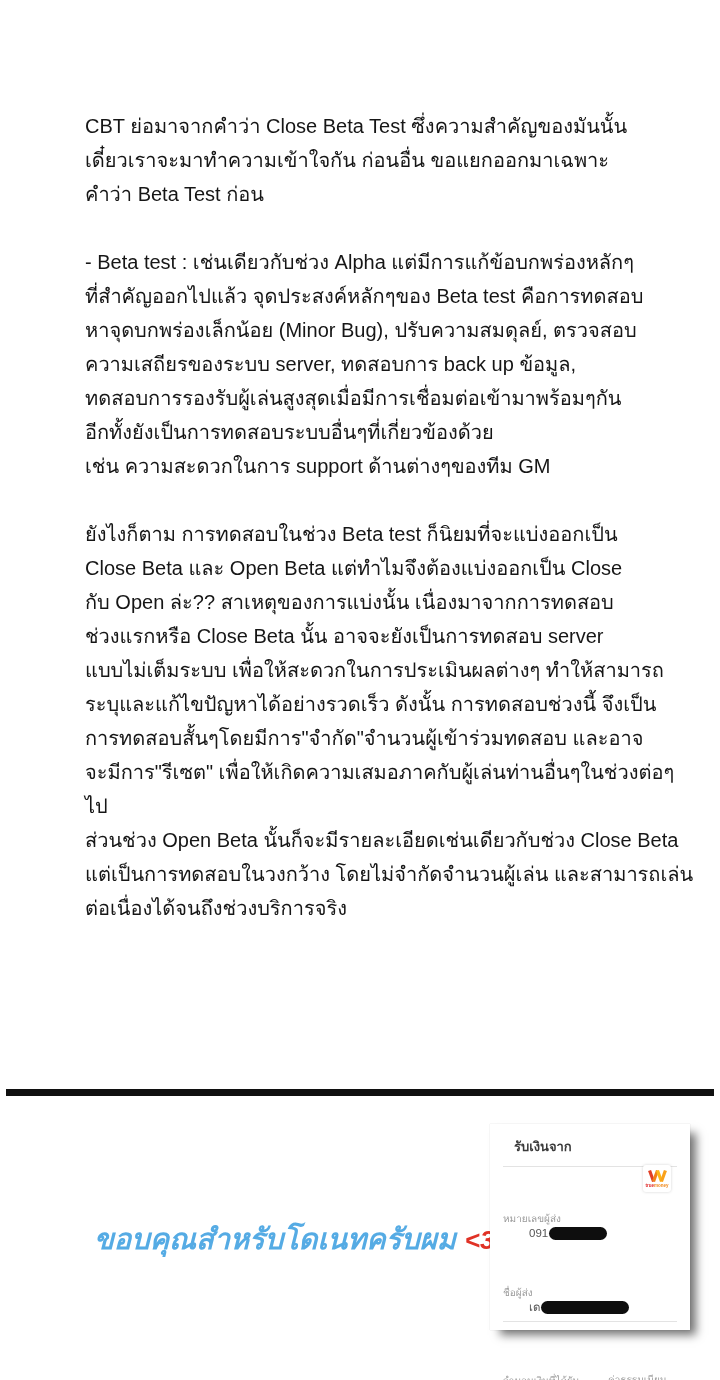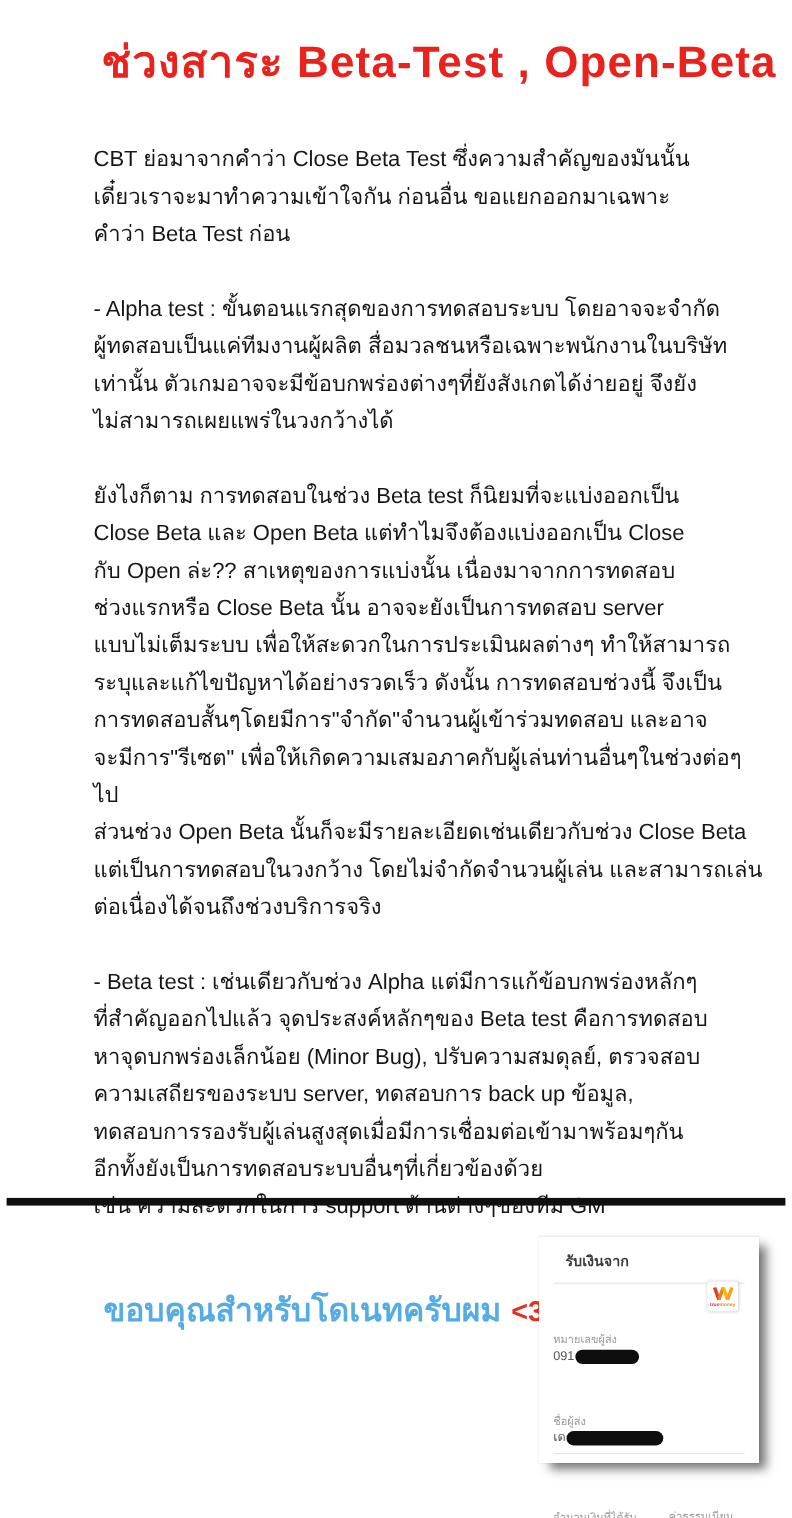--- a/index.html
+++ b/index.html
@@ -21,21 +21,21 @@
     font-size: 40px;
     font-weight: 700;
     letter-spacing: 1px;
     color: #e8231e;
     white-space: nowrap;
   }
 
   
   .article {
     position: absolute;
-    top: 128px;
+    top: 109px;
     left: 85px;
     width: 610px;
     color: #161616;
     font-size: 20px;
     line-height: 34px;
   }
   .article p {
     white-space: pre-line;
     margin: 0 0 34px 0;
   }
@@ -46,26 +46,27 @@
     top: 1089px;
     left: 6px;
     width: 708px;
     height: 7px;
     background: #101010;
   }
 
   
   .thanks {
     position: absolute;
-    top: 1168px;
+    top: 1216px;
     left: 94px;
     font-size: 29px;
     font-weight: 600;
     color: #55abe4;
     white-space: nowrap;
+    font-style: italic;
   }
   .thanks .heart {
     color: #e03226;
     margin-left: 9px;
     font-size: 26px;
   }
 
   
   .receipt {
     position: absolute;
@@ -95,20 +96,21 @@
     line-height: 14px;
     margin-top: 45px;
   }
   .r-value {
     font-size: 11.5px;
     color: #555555;
     line-height: 15px;
     margin-bottom: 6px;
     display: flex;
     align-items: center;
+    margin-left: 26px;
   }
   .redact {
     display: inline-block;
     background: #0e0e0e;
     border-radius: 8px;
     height: 13px;
     vertical-align: middle;
   }
   .redact-phone { width: 58px; margin-left: 1px; }
   .redact-name  { width: 88px; margin-left: 1px; }
@@ -141,48 +143,43 @@
     letter-spacing: 0;
   }
   .tm-true { color: #e02726; }
   .tm-money { color: #f08a1d; }
 </style>
 </head>
 <body>
 
 <div class="page">
 
-  <h1 class="title">ช่วงสาระ Beta-Test , Open-Beta</h1>
 
   <div class="article">
     <p>CBT ย่อมาจากคำว่า Close Beta Test ซึ่งความสำคัญของมันนั้น
 เดี๋ยวเราจะมาทำความเข้าใจกัน ก่อนอื่น ขอแยกออกมาเฉพาะ
 คำว่า Beta Test ก่อน</p>
-    <p>- Alpha test : ขั้นตอนแรกสุดของการทดสอบระบบ โดยอาจจะจำกัด
-ผู้ทดสอบเป็นแค่ทีมงานผู้ผลิต สื่อมวลชนหรือเฉพาะพนักงานในบริษัท
-เท่านั้น ตัวเกมอาจจะมีข้อบกพร่องต่างๆที่ยังสังเกตได้ง่ายอยู่ จึงยัง
-ไม่สามารถเผยแพร่ในวงกว้างได้</p>
+    <p>- Beta test : เช่นเดียวกับช่วง Alpha แต่มีการแก้ข้อบกพร่องหลักๆ
+ที่สำคัญออกไปแล้ว จุดประสงค์หลักๆของ Beta test คือการทดสอบ
+หาจุดบกพร่องเล็กน้อย (Minor Bug), ปรับความสมดุลย์, ตรวจสอบ
+ความเสถียรของระบบ server, ทดสอบการ back up ข้อมูล,
+ทดสอบการรองรับผู้เล่นสูงสุดเมื่อมีการเชื่อมต่อเข้ามาพร้อมๆกัน
+อีกทั้งยังเป็นการทดสอบระบบอื่นๆที่เกี่ยวข้องด้วย
+เช่น ความสะดวกในการ support ด้านต่างๆของทีม GM</p>
     <p>ยังไงก็ตาม การทดสอบในช่วง Beta test ก็นิยมที่จะแบ่งออกเป็น
 Close Beta และ Open Beta แต่ทำไมจึงต้องแบ่งออกเป็น Close
 กับ Open ล่ะ?? สาเหตุของการแบ่งนั้น เนื่องมาจากการทดสอบ
 ช่วงแรกหรือ Close Beta นั้น อาจจะยังเป็นการทดสอบ server
 แบบไม่เต็มระบบ เพื่อให้สะดวกในการประเมินผลต่างๆ ทำให้สามารถ
 ระบุและแก้ไขปัญหาได้อย่างรวดเร็ว ดังนั้น การทดสอบช่วงนี้ จึงเป็น
 การทดสอบสั้นๆโดยมีการ"จำกัด"จำนวนผู้เข้าร่วมทดสอบ และอาจ
 จะมีการ"รีเซต" เพื่อให้เกิดความเสมอภาคกับผู้เล่นท่านอื่นๆในช่วงต่อๆไป
 ส่วนช่วง Open Beta นั้นก็จะมีรายละเอียดเช่นเดียวกับช่วง Close Beta
 แต่เป็นการทดสอบในวงกว้าง โดยไม่จำกัดจำนวนผู้เล่น และสามารถเล่น
 ต่อเนื่องได้จนถึงช่วงบริการจริง</p>
-    <p>- Beta test : เช่นเดียวกับช่วง Alpha แต่มีการแก้ข้อบกพร่องหลักๆ
-ที่สำคัญออกไปแล้ว จุดประสงค์หลักๆของ Beta test คือการทดสอบ
-หาจุดบกพร่องเล็กน้อย (Minor Bug), ปรับความสมดุลย์, ตรวจสอบ
-ความเสถียรของระบบ server, ทดสอบการ back up ข้อมูล,
-ทดสอบการรองรับผู้เล่นสูงสุดเมื่อมีการเชื่อมต่อเข้ามาพร้อมๆกัน
-อีกทั้งยังเป็นการทดสอบระบบอื่นๆที่เกี่ยวข้องด้วย
-เช่น ความสะดวกในการ support ด้านต่างๆของทีม GM</p>
   </div>
 
   <div class="divider"></div>
 
   <div class="thanks">
     <span>ขอบคุณสำหรับโดเนทครับผม</span><span class="heart">&lt;3</span>
   </div>
 
   <div class="receipt">
     <div class="r-header">รับเงินจาก</div>

